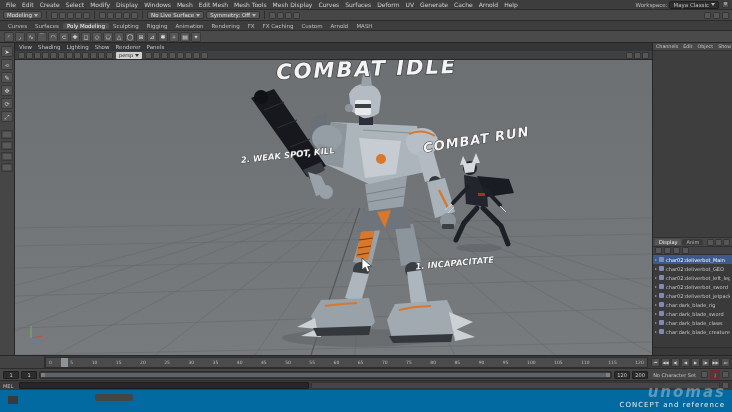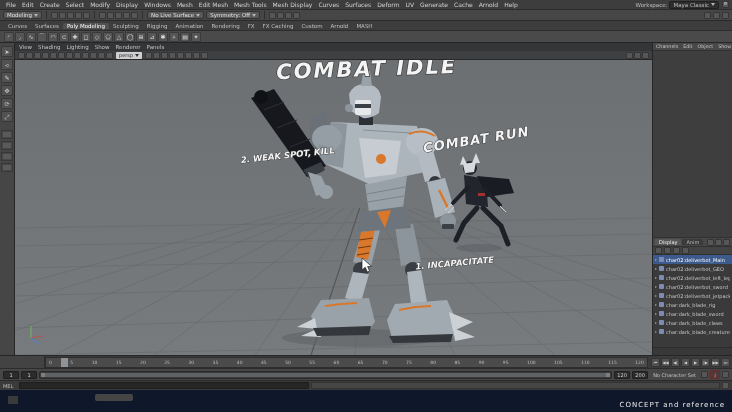--- a/index.html
+++ b/index.html
@@ -73,21 +73,21 @@
   .range-inner{position:absolute;left:1px;right:1px;top:1px;bottom:1px;background:#5e6266;border-radius:1px;}
   .range-handle{position:absolute;top:1px;bottom:1px;width:4px;background:#7b8085;}
   .charset{font-size:5px;color:#c5c5c5;padding:0 3px;white-space:nowrap;}
   .key-btn{width:10px;height:9px;background:#4e3a3a;border:1px solid #6b2a2a;color:#dd6666;font-size:5px;display:inline-flex;align-items:center;justify-content:center;border-radius:1px;}
   
   .commandline{top:380px;height:10px;background:#3b3b3b;gap:2px;padding:0 3px;border-top:1px solid #2a2a2a;}
   .cl-label{font-size:5px;color:#bbbbbb;width:14px;}
   .cl-input{flex:1;max-width:290px;height:7px;background:#262626;border:1px solid #1d1d1d;border-radius:1px;}
   .cl-help{flex:1;height:7px;background:#464646;border:1px solid #333333;border-radius:1px;}
   
-  .blackbar{top:390px;height:22px;background:#0f172a;}
+  .blackbar{top:390px;height:22px;background:#0369a1;}
   .bb-box{position:absolute;left:8px;top:6px;width:10px;height:8px;background:#3a3a3a;}
   .bb-pill{position:absolute;left:95px;top:4px;width:38px;height:7px;background:#454545;border-radius:2px;}
   .caption{position:absolute;right:7px;bottom:3px;font-size:7px;letter-spacing:1px;color:#ebebeb;}
   .watermark{position:absolute;right:6px;bottom:11px;font-size:15px;font-style:italic;font-weight:bold;letter-spacing:2px;color:rgba(220,220,220,.42);z-index:40;font-family:"DejaVu Sans",sans-serif;}
 </style>
 </head>
 <body>
 
 <div class="app">
 
@@ -551,13 +551,14 @@
     <span class="cl-help"></span>
     <span class="icon-sq"></span>
   </div>
 
   <div class="row blackbar">
     <span class="bb-box"></span>
     <span class="bb-pill"></span>
     <span class="caption">CONCEPT and reference</span>
   </div>
 
+  <div class="watermark">unomas</div>
 </div>
 
 </body></html>

